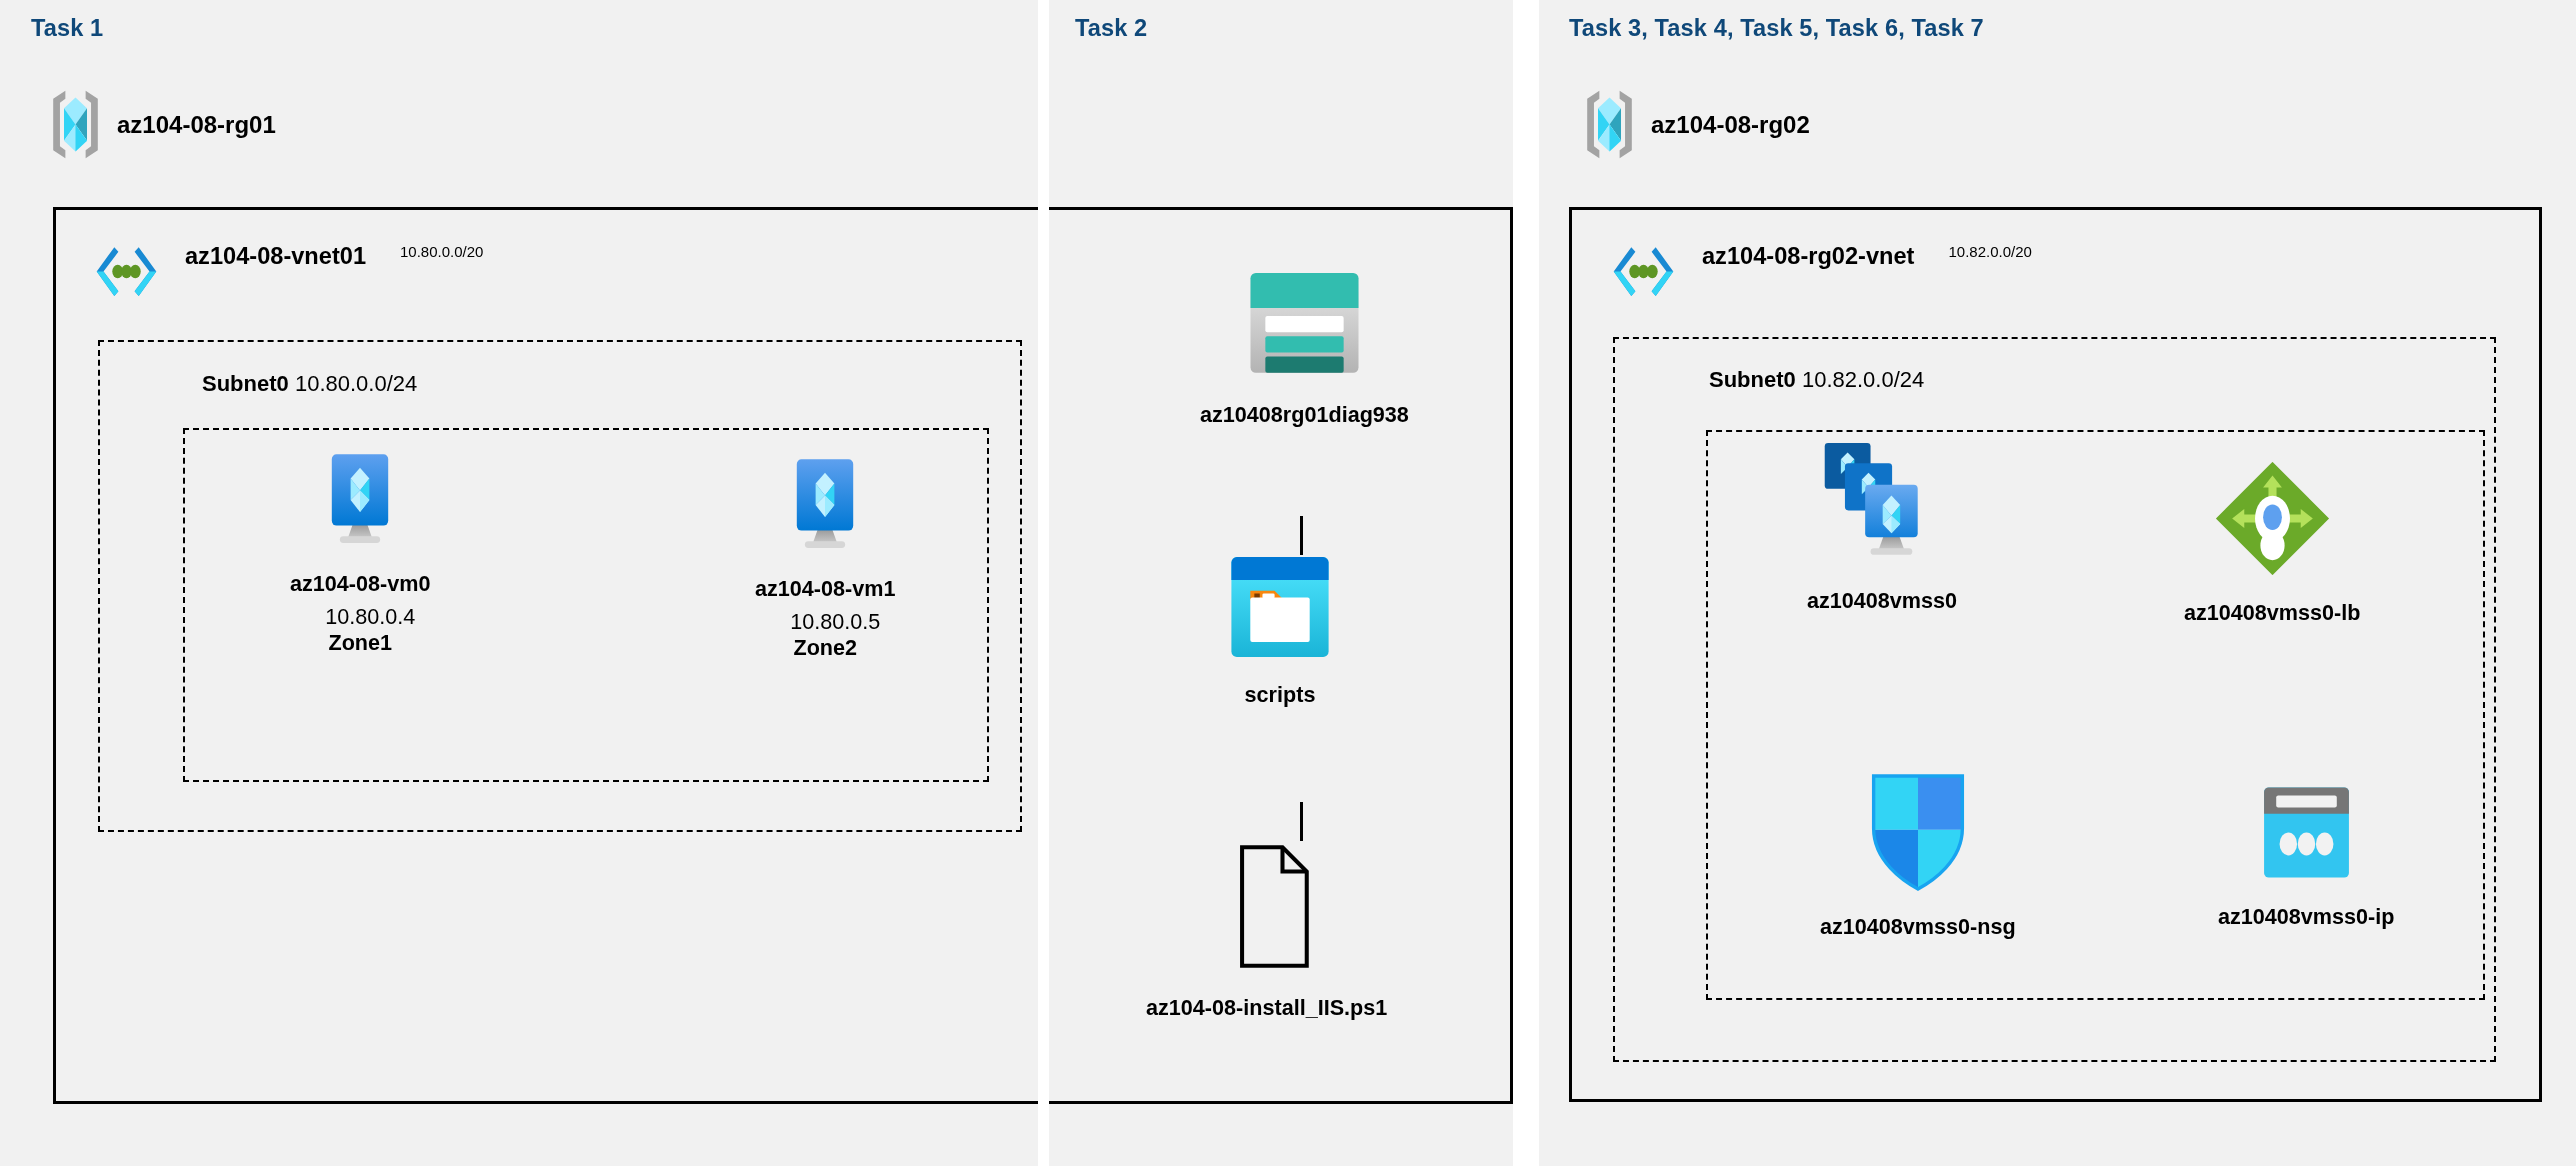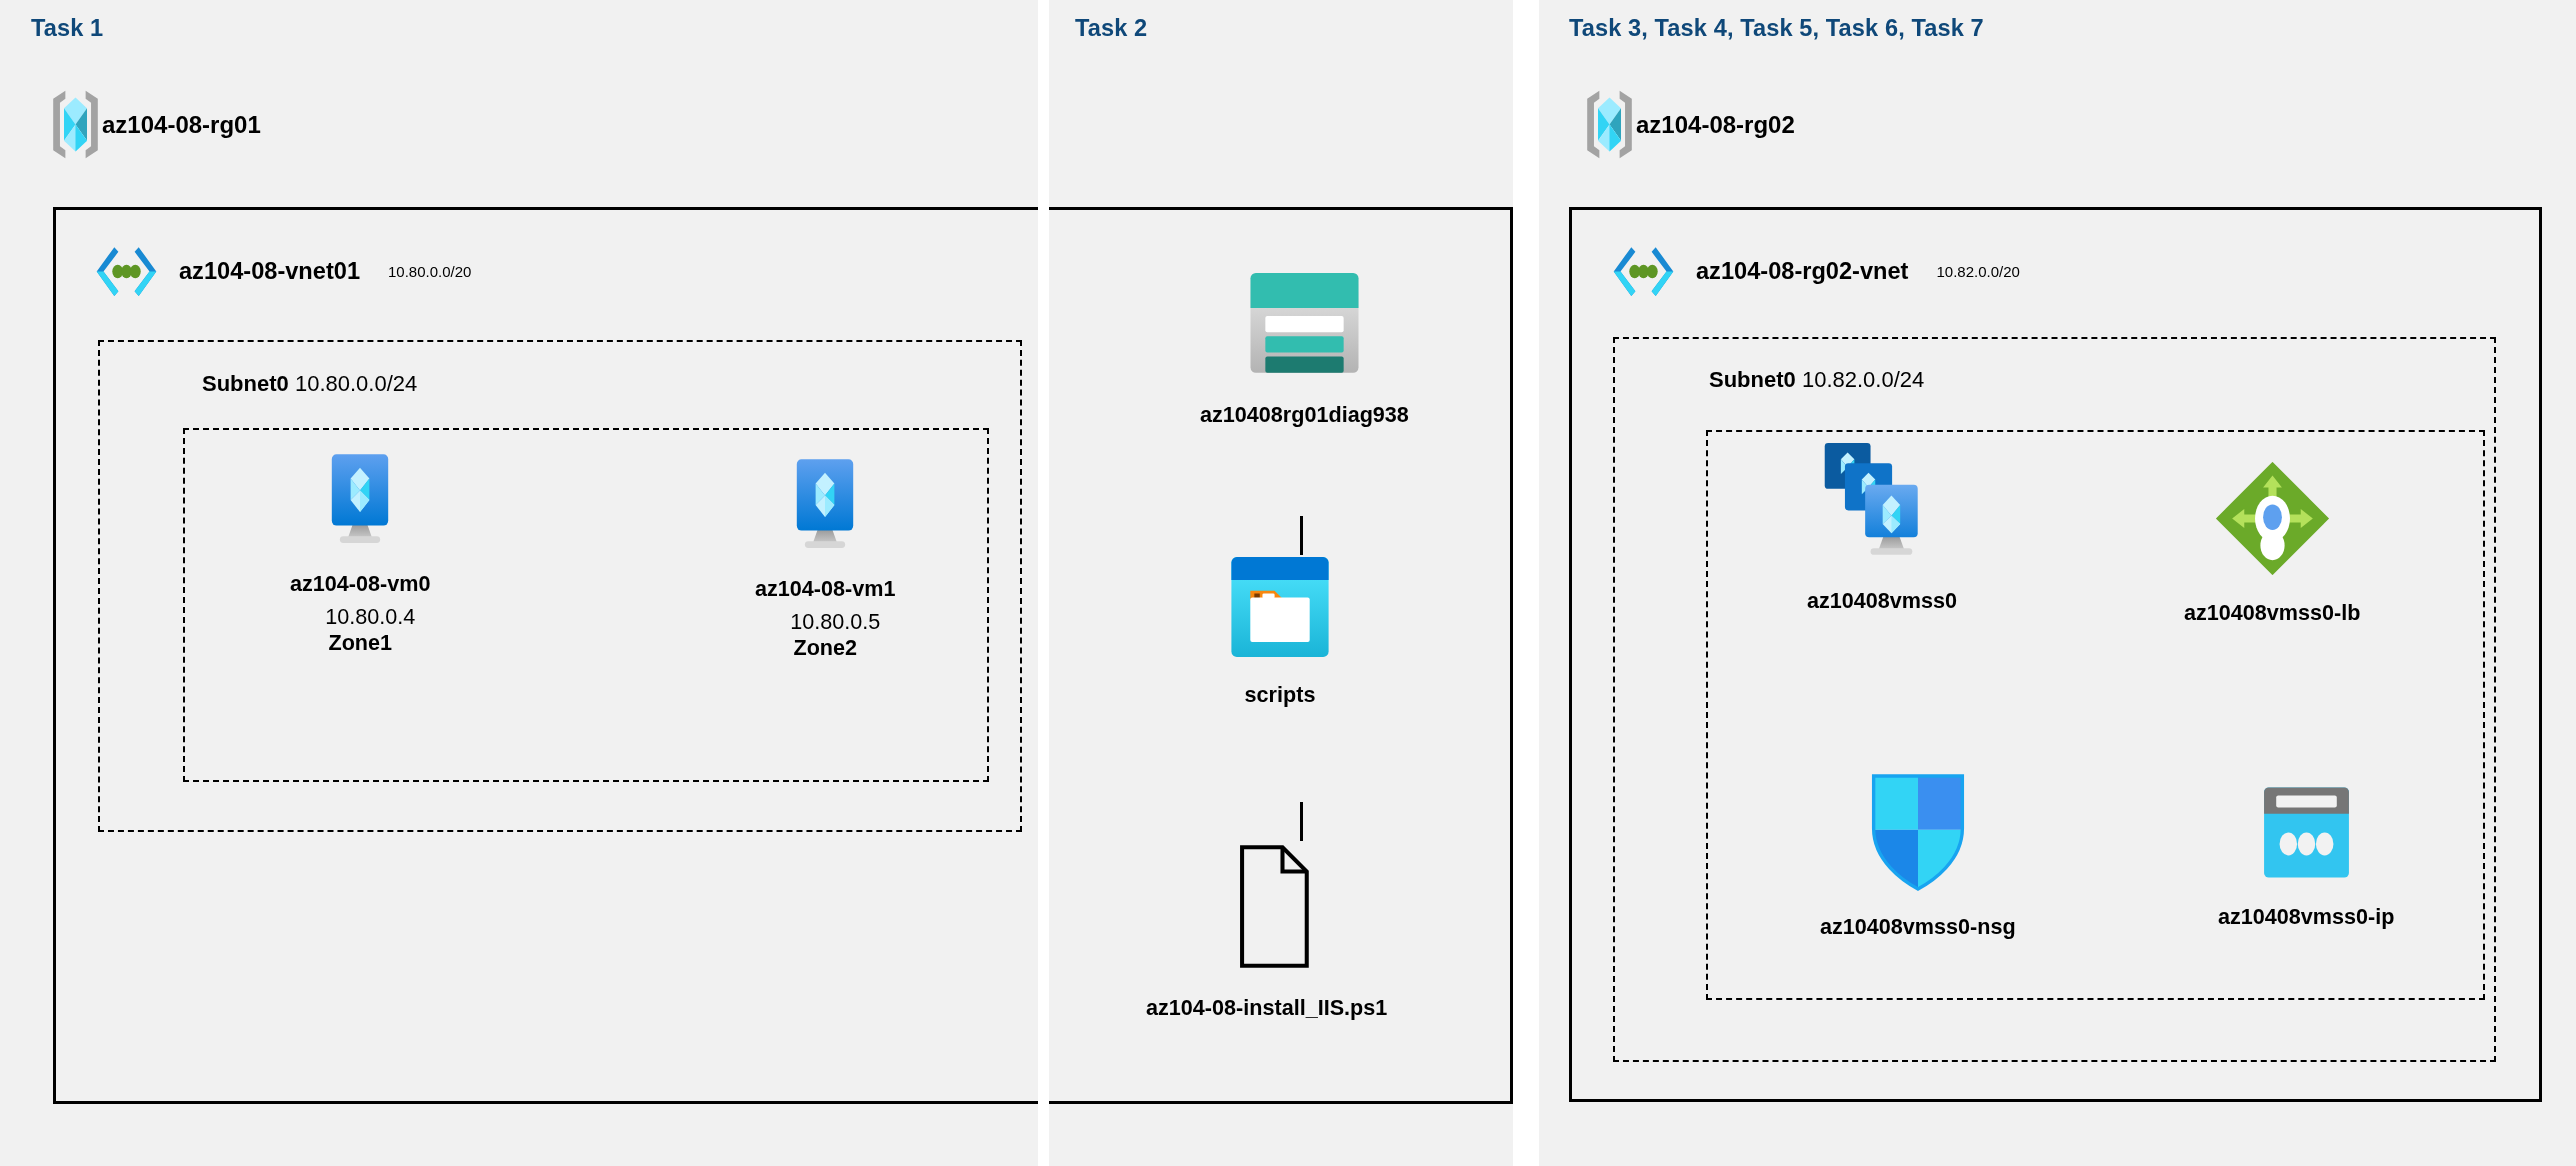--- a/index.html
+++ b/index.html
@@ -26,35 +26,35 @@
     font-weight:bold;
     font-size:23.6px;
     letter-spacing:0.1px;
     white-space:nowrap;
   }
   #label-task1{left:31px;top:15px;}
   #label-task2{left:1075px;top:15px;}
   #label-task3{left:1569px;top:15px;}
 
   
-  .rg-row{position:absolute;display:flex;align-items:center;gap:0;text-align:right;}
+  .rg-row{position:absolute;display:flex;align-items:center;gap:15px;text-align:right;}
   #rg01-row{left:49px;top:88px;}
   #rg02-row{left:1583px;top:88px;}
   .rg-name{font-size:24px;font-weight:bold;color:#000;white-space:nowrap;}
 
   
   .vnet-box{position:absolute;border:3.4px solid #000;background:transparent;box-sizing:border-box;}
   #vnet01-box{left:53px;top:207px;width:1460px;height:897px;}
   #vnet02-box{left:1569px;top:207px;width:973px;height:895px;}
   
   .gutter{position:absolute;background:#ffffff;}
   #gutter1{left:1038px;top:0;width:10.8px;height:1166px;}
   #gutter2{left:1513px;top:0;width:26px;height:1166px;}
 
-  .vnet-row{position:absolute;display:flex;align-items:center;gap:20px;white-space:nowrap;}
+  .vnet-row{position:absolute;display:flex;gap:26px;white-space:nowrap;}
   #vnet01-row{left:94px;top:243px;}
   #vnet02-row{left:1611px;top:243px;}
   .vnet-name{font-size:23.6px;font-weight:bold;color:#000;}
   .vnet-cidr{font-size:15px;font-weight:normal;color:#000;margin-left:8px;}
 
   
   .dashed{position:absolute;border:2.7px dashed #000;box-sizing:border-box;}
   #subnet0-box{left:98px;top:340px;width:924px;height:492px;}
   #subnet0b-box{left:1613px;top:337px;width:883px;height:725px;}
   #zone-box{left:183px;top:428px;width:806px;height:354px;}

